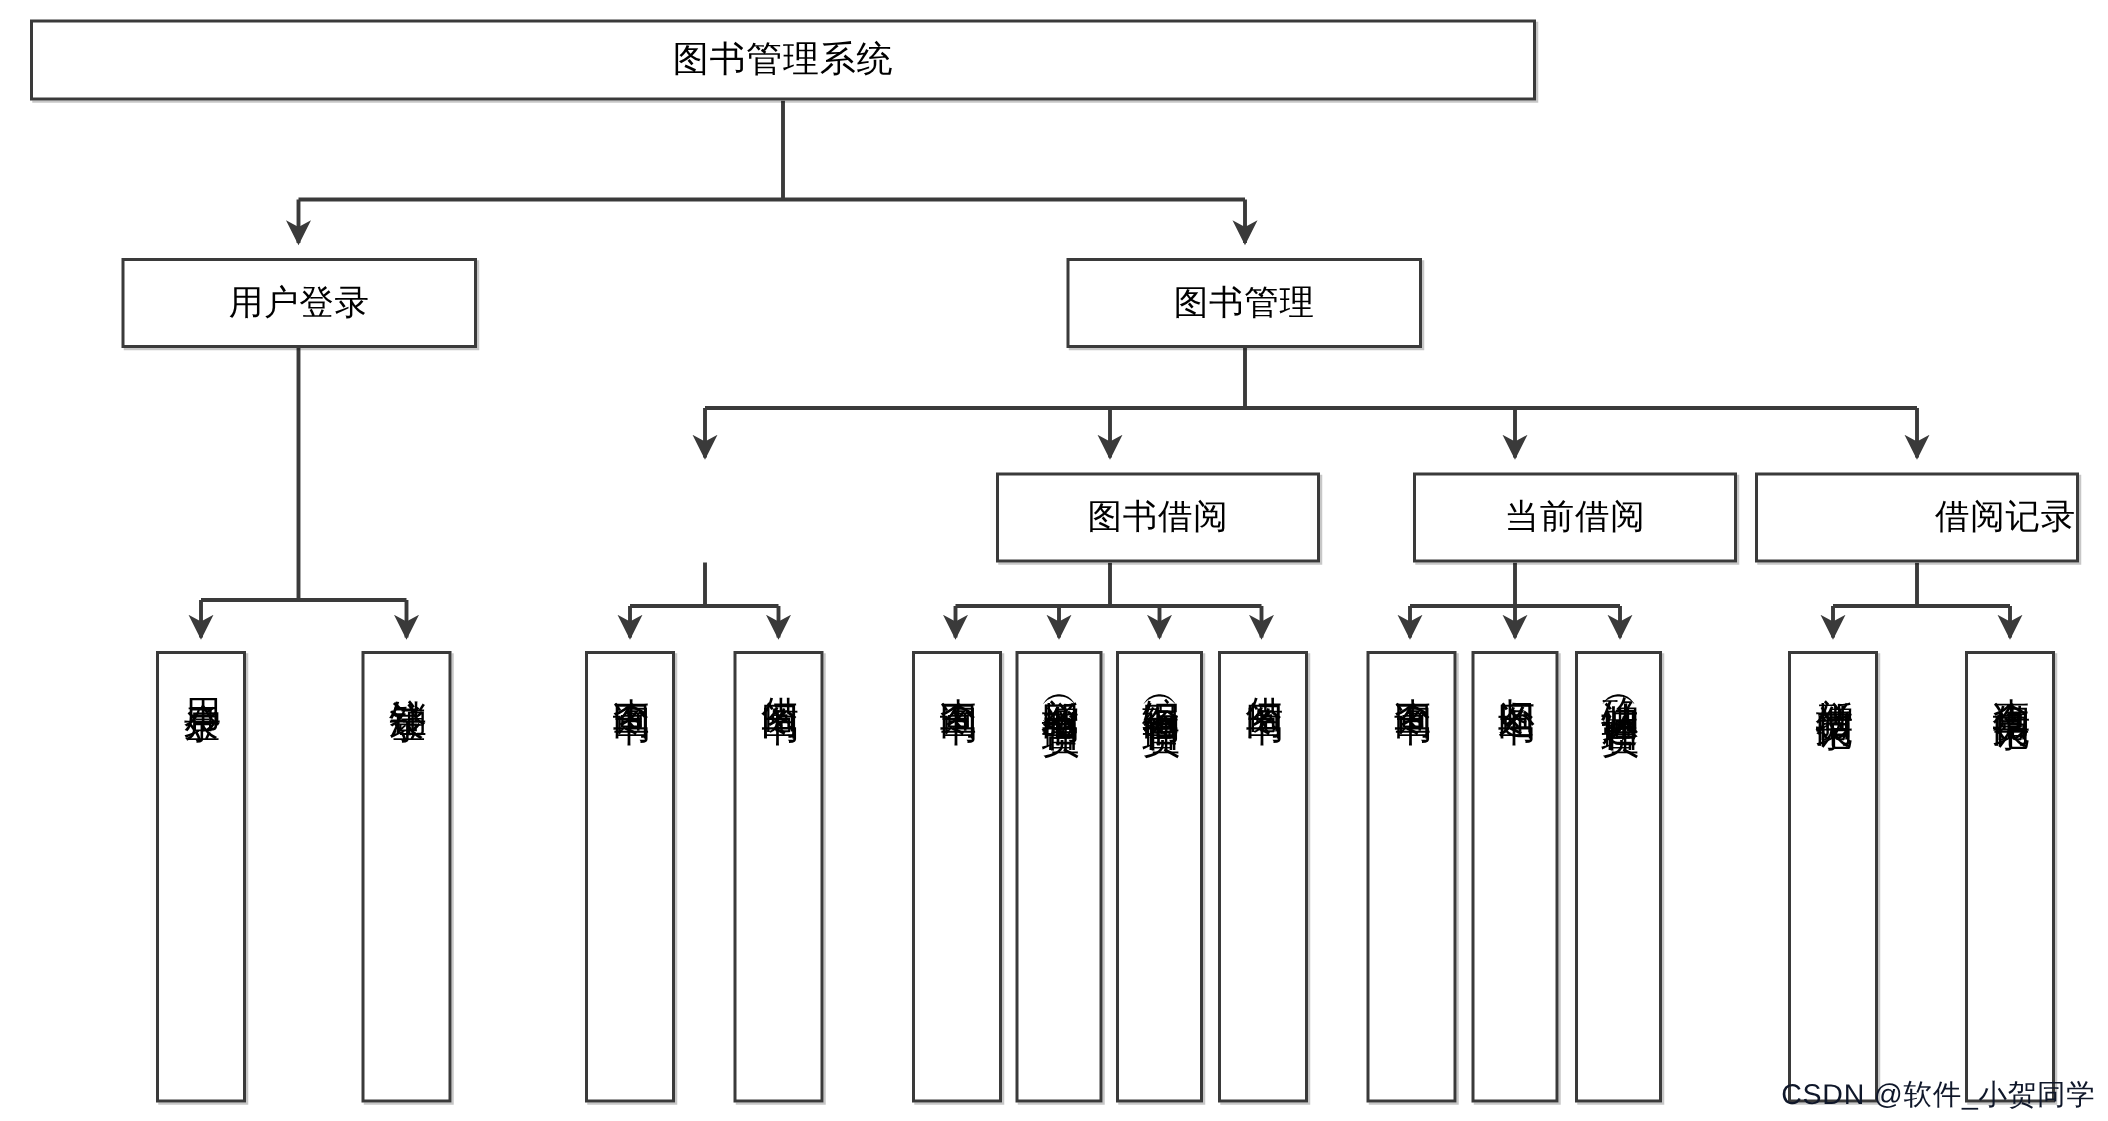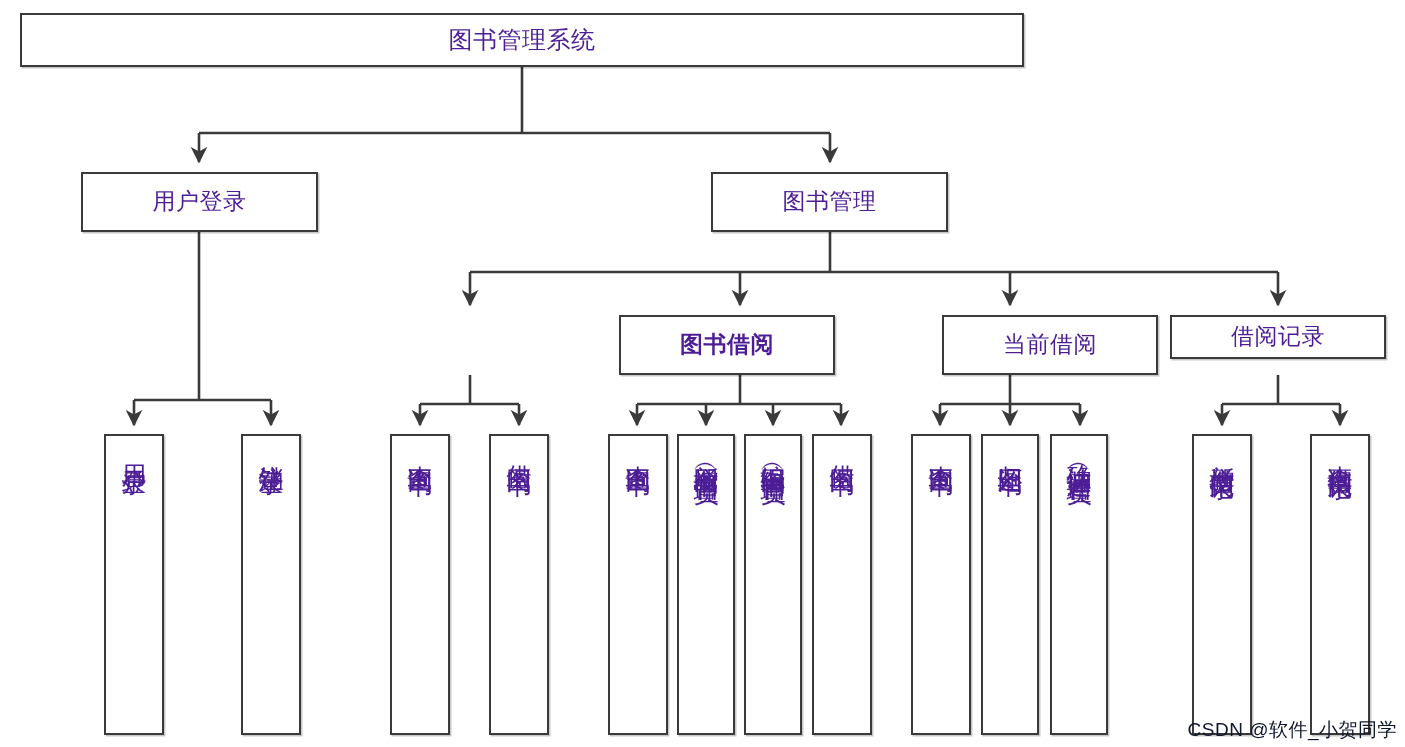--- a/index.html
+++ b/index.html
@@ -26,21 +26,21 @@
     pointer-events: none;
   }
   .node {
     position: absolute;
     box-sizing: border-box;
     border: 2px solid #3a3a3a;
     background: #ffffff;
     display: flex;
     align-items: center;
     justify-content: center;
-    color: #4c1d95;
+    color: #000000;
     box-shadow: 1.5px 1.5px 0 rgba(0,0,0,0.22);
   }
   .node .label {
     display: block;
     text-align: center;
     line-height: 1.12;
     letter-spacing: 0.5px;
   }
   .node.horiz .label {
     writing-mode: horizontal-tb;
@@ -127,27 +127,27 @@
     <span class="label">图书管理系统</span>
   </div>
 
   <div class="node horiz" style="left:81px; top:172px; width:237px; height:60px;">
     <span class="label">用户登录</span>
   </div>
   <div class="node horiz" style="left:711px; top:172px; width:237px; height:60px;">
     <span class="label">图书管理</span>
   </div>
 
-  <div class="node horiz" style="left:619px; top:315px; width:216px; height:60px;font-weight:bold;">
+  <div class="node horiz" style="left:664px; top:315px; width:216px; height:60px;">
     <span class="label">图书借阅</span>
   </div>
   <div class="node horiz" style="left:902px; top:315px; width:216px; height:60px;margin-left:40px;">
     <span class="label">当前借阅</span>
   </div>
-  <div class="node horiz" style="left:1170px; top:315px; width:216px; height:44px;">
+  <div class="node horiz" style="left:1170px; top:315px; width:216px; height:60px;justify-content:flex-end;">
     <span class="label">借阅记录</span>
   </div>
 
   <div class="node vert" style="left:104px; top:434px; width:60px; height:301px;">
     <span class="label">用户登录</span>
   </div>
   <div class="node vert" style="left:241px; top:434px; width:60px; height:301px;">
     <span class="label">注销登录</span>
   </div>
 

